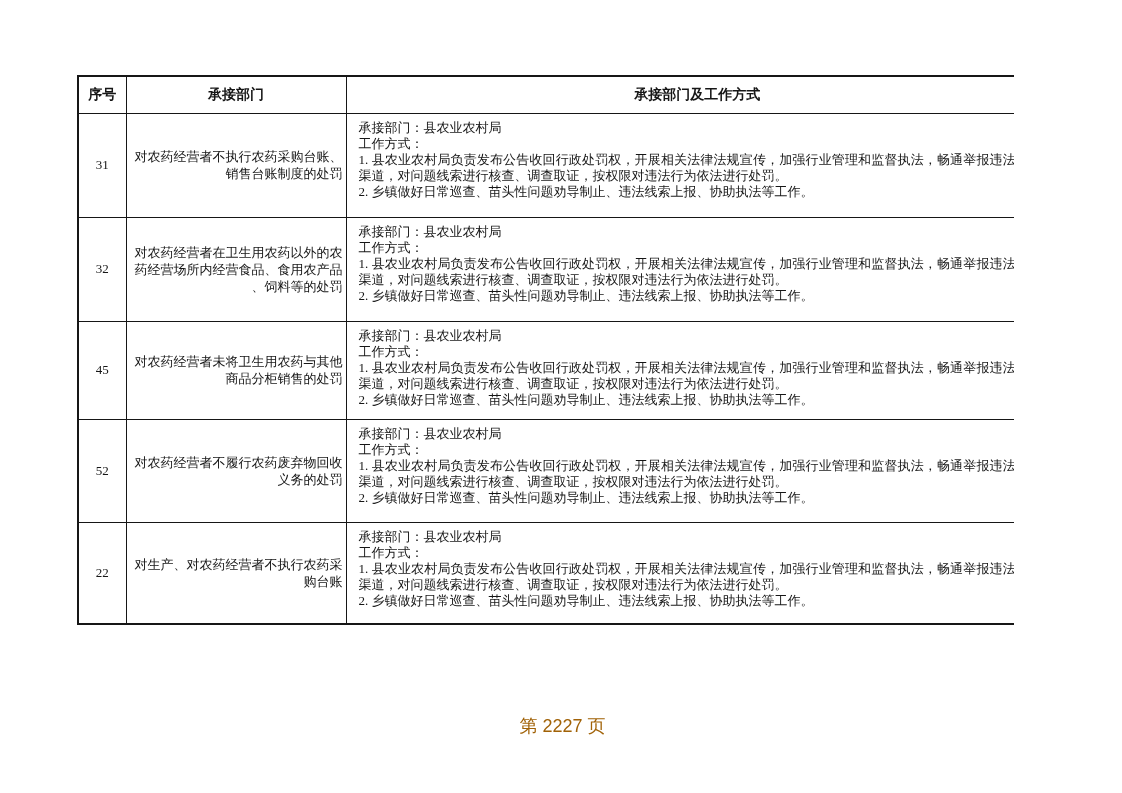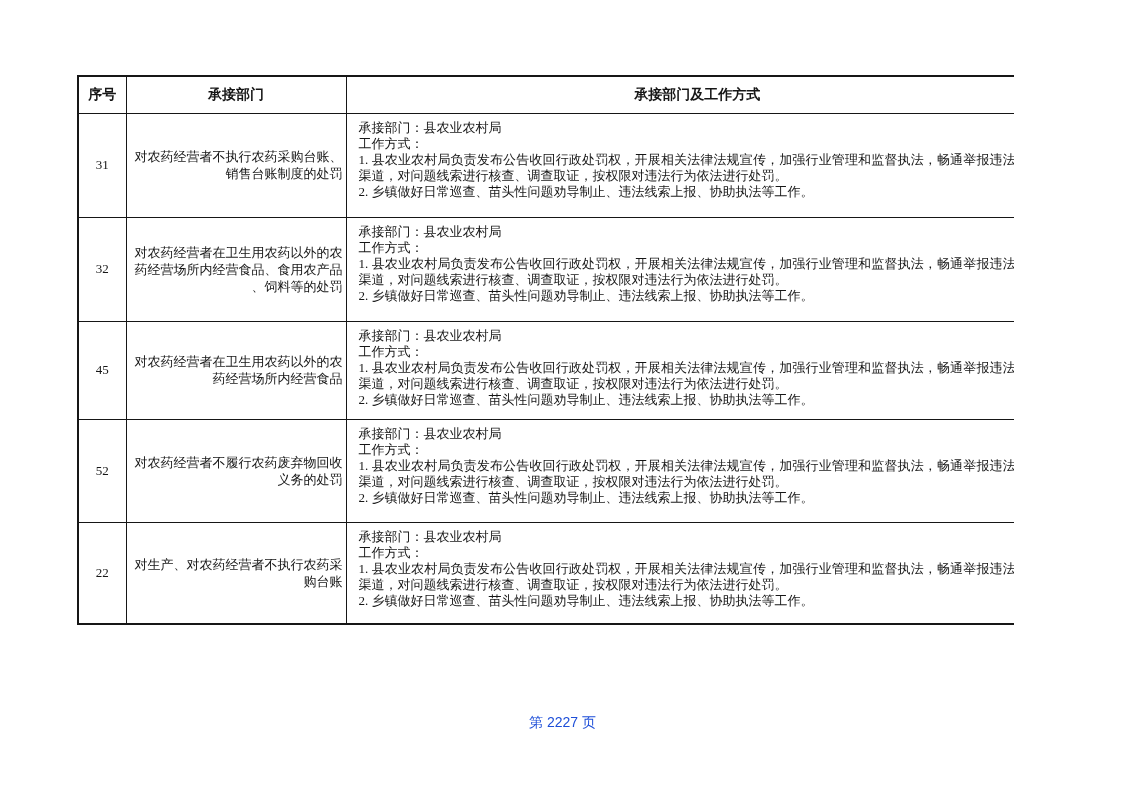--- a/index.html
+++ b/index.html
@@ -70,22 +70,22 @@
     text-align: justify;
     text-align-last: left;
   }
   .footer {
     position: absolute;
     left: 77px;
     top: 714px;
     width: 971px;
     text-align: center;
     font-family: "Liberation Sans", "DejaVu Sans", sans-serif;
-    font-size: 14px;
-    color: #1d4ed8;
+    font-size: 18px;
+    color: #a16207;
   }
 </style>
 </head>
 <body>
 
 <div class="page">
 
   <table class="grid">
     <colgroup>
       <col class="c-index">
@@ -117,21 +117,21 @@
     <td class="detail">
             <div class="detail-line">承接部门：县农业农村局</div>
             <div class="detail-line">工作方式：</div>
             <div class="detail-line">1. 县农业农村局负责发布公告收回行政处罚权，开展相关法律法规宣传，加强行业管理和监督执法，畅通举报违法行为渠道，对问题线索进行核查、调查取证，按权限对违法行为依法进行处罚。</div>
             <div class="detail-line">2. 乡镇做好日常巡查、苗头性问题劝导制止、违法线索上报、协助执法等工作。</div>
           </td>
   </tr>
 
   <tr>
     <td class="idx">45</td>
-    <td class="name">对农药经营者在卫生用农药以外的农药经营场所内经营食品</td>
+    <td class="name">对农药经营者未将卫生用农药与其他商品分柜销售的处罚</td>
     <td class="detail">
             <div class="detail-line">承接部门：县农业农村局</div>
             <div class="detail-line">工作方式：</div>
             <div class="detail-line">1. 县农业农村局负责发布公告收回行政处罚权，开展相关法律法规宣传，加强行业管理和监督执法，畅通举报违法行为渠道，对问题线索进行核查、调查取证，按权限对违法行为依法进行处罚。</div>
             <div class="detail-line">2. 乡镇做好日常巡查、苗头性问题劝导制止、违法线索上报、协助执法等工作。</div>
           </td>
   </tr>
 
   <tr>
     <td class="idx">52</td>

